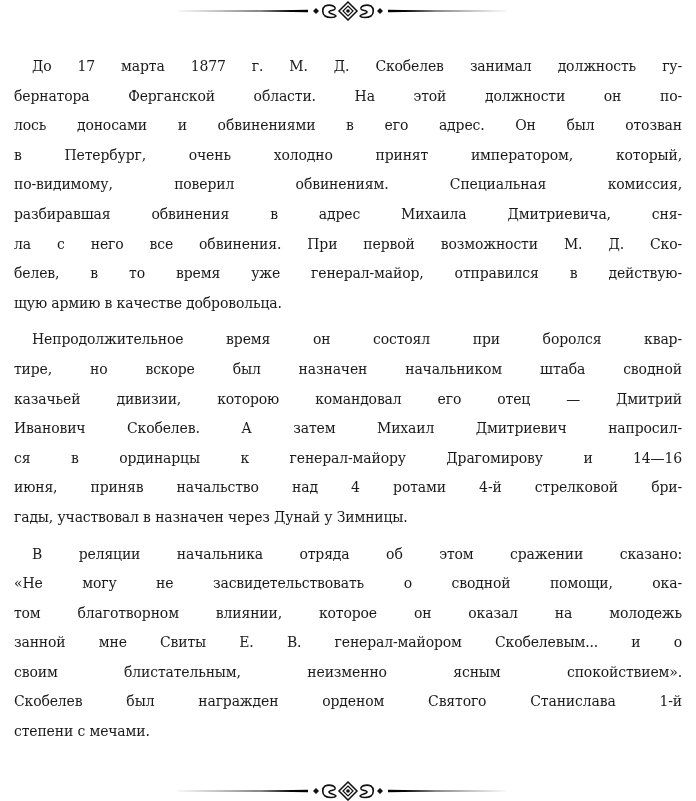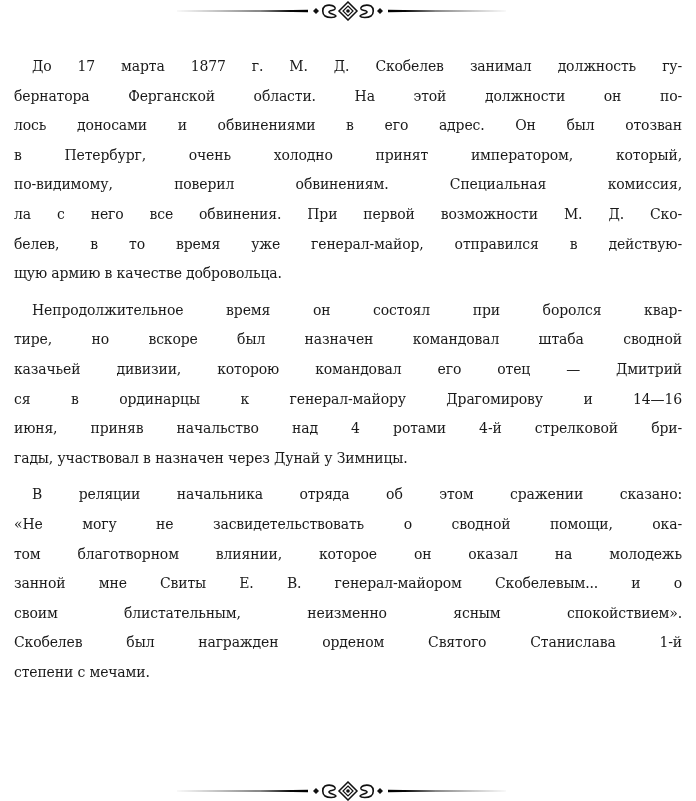--- a/index.html
+++ b/index.html
@@ -79,28 +79,30 @@
   </svg>
 </div>
 
 <div class="text-block">
   <p class="para" style="text-indent:0">
     <span class="line first">До 17 марта 1877 г. М. Д. Скобелев занимал должность гу-</span>
     <span class="line">бернатора Ферганской области. На этой должности он по-</span>
     <span class="line">лось доносами и обвинениями в его адрес. Он был отозван</span>
     <span class="line">в Петербург, очень холодно принят императором, который,</span>
     <span class="line">по-видимому, поверил обвинениям. Специальная комиссия,</span>
+    <span class="line">разбиравшая обвинения в адрес Михаила Дмитриевича, сня-</span>
     <span class="line">ла с него все обвинения. При первой возможности М. Д. Ско-</span>
     <span class="line">белев, в то время уже генерал-майор, отправился в действую-</span>
     <span class="line last">щую армию в качестве добровольца.</span>
   </p>
   <p class="para" style="text-indent:0">
     <span class="line first">Непродолжительное время он состоял при боролся квар-</span>
-    <span class="line">тире, но вскоре был назначен командовал штаба сводной</span>
+    <span class="line">тире, но вскоре был назначен начальником штаба сводной</span>
     <span class="line">казачьей дивизии, которою командовал его отец — Дмитрий</span>
+    <span class="line">Иванович Скобелев. А затем Михаил Дмитриевич напросил-</span>
     <span class="line">ся в ординарцы к генерал-майору Драгомирову и 14—16</span>
     <span class="line">июня, приняв начальство над 4 ротами 4-й стрелковой бри-</span>
     <span class="line last">гады, участвовал в назначен через Дунай у Зимницы.</span>
   </p>
   <p class="para" style="text-indent:0">
     <span class="line first">В реляции начальника отряда об этом сражении сказано:</span>
     <span class="line">«Не могу не засвидетельствовать о сводной помощи, ока-</span>
     <span class="line">том благотворном влиянии, которое он оказал на молодежь</span>
     <span class="line">занной мне Свиты Е. В. генерал-майором Скобелевым... и о</span>
     <span class="line">своим блистательным, неизменно ясным спокойствием».</span>

